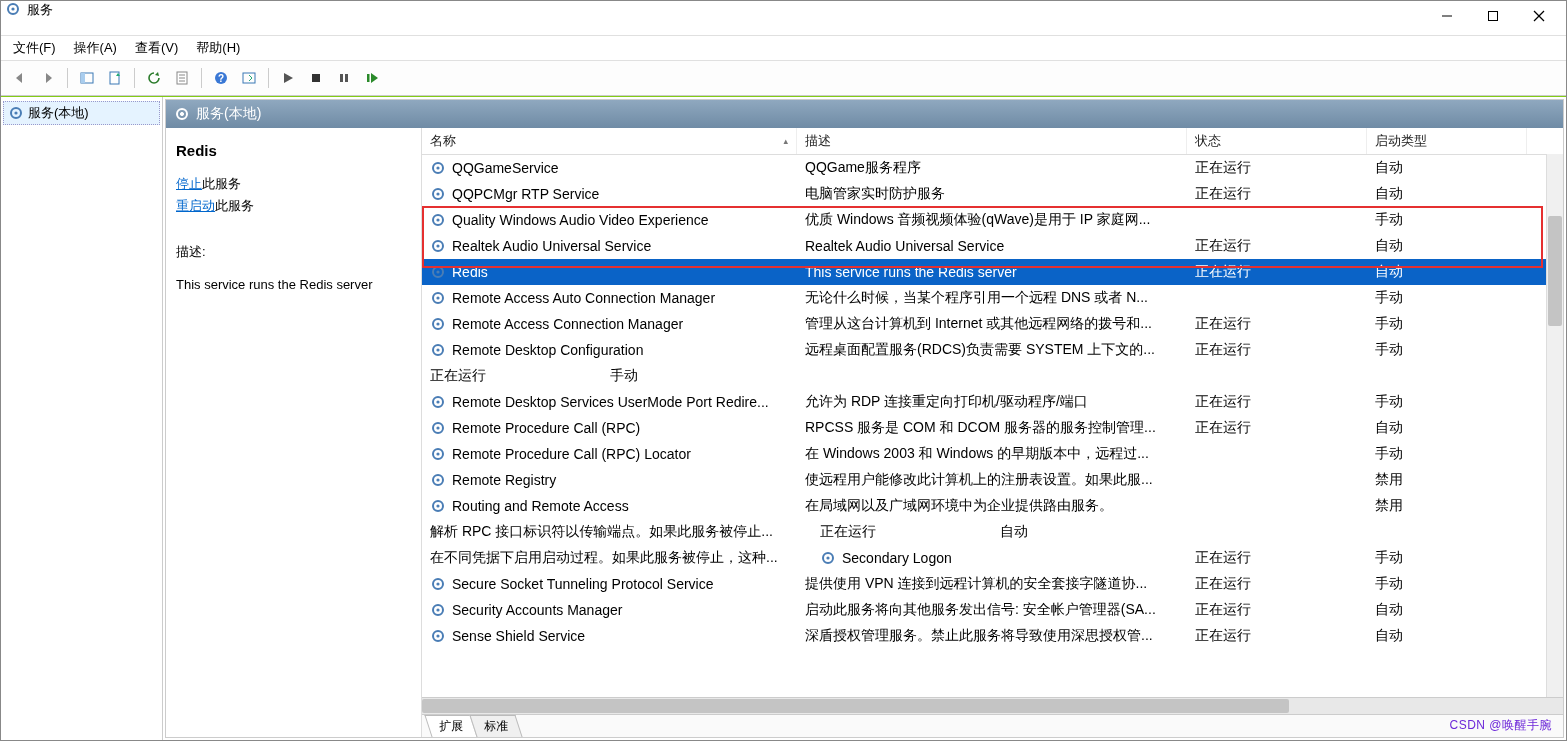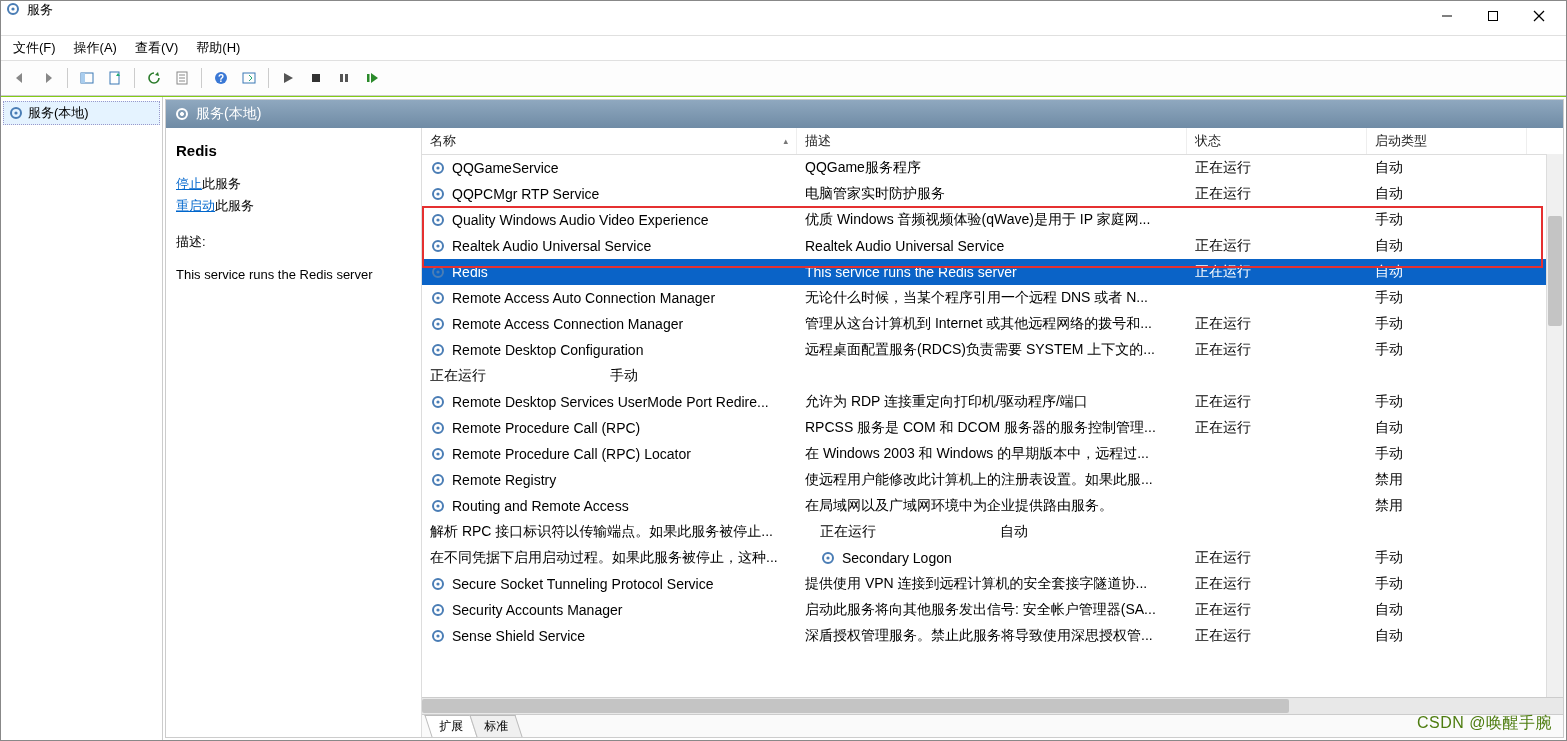--- a/index.html
+++ b/index.html
@@ -17,21 +17,21 @@
   .tsep{width:1px;height:20px;background:#ccc;margin:0 4px}
   .body{flex:1;display:flex;min-height:0;border-top:1px solid #84cc16}
   .tree{width:162px;border-right:1px solid #ccc;padding:4px 2px;box-sizing:border-box;background:#fff}
   .tree-item{display:flex;align-items:center;gap:4px;padding:2px 4px;background:#e5f3ff;border:1px dotted #99c}
   .main{flex:1;display:flex;flex-direction:column;min-width:0;border:1px solid #ccc;margin:2px;box-sizing:border-box}
   .panel-header{height:28px;background:#7a96b0;background:linear-gradient(#8fa8bf,#6f8ba5);color:#fff;display:flex;align-items:center;padding:0 8px;gap:6px;font-size:14px}
   .panel-header .gear svg circle{stroke:#fff}
   .content{flex:1;display:flex;min-height:0}
   .detail{width:256px;border-right:1px solid #ddd;padding:14px 10px;box-sizing:border-box;font-size:13px;overflow:hidden}
   .detail-title{font-weight:bold;font-size:15px;margin-bottom:14px}
-  .detail-links{margin-bottom:16px;line-height:1.7}
+  .detail-links{margin-bottom:26px;line-height:1.7}
   .detail-links a{color:#0066cc;text-decoration:underline;cursor:pointer}
   .detail-desc-label{margin-bottom:16px}
   .list-wrap{flex:1;display:flex;flex-direction:column;min-width:0;position:relative}
   .list-header{height:26px;display:flex;align-items:center;border-bottom:1px solid #ddd;font-size:13px;color:#222;background:#fff}
   .list-header .col{padding:4px 8px;border-right:1px solid #eee;box-sizing:border-box;overflow:hidden;white-space:nowrap;text-overflow:ellipsis;display:flex;align-items:center;gap:4px}
   .rows{flex:1;overflow:auto}
   .row{height:26px;display:flex;align-items:center;font-size:14px;position:relative}
   .row .col{padding:2px 8px;box-sizing:border-box;overflow:hidden;white-space:nowrap;text-overflow:ellipsis}
   .row.selected{background:#0a63c7;color:#fff}
   .c-name{width:375px;display:flex;align-items:center;gap:6px}
@@ -41,21 +41,21 @@
   .highlight-box{position:absolute;border:2px solid #e53030;pointer-events:none;left:0;right:20px;top:78px;height:58px;z-index:5}
   .gear{width:16px;height:16px;display:inline-flex;align-items:center;justify-content:center;flex:0 0 auto}
   .tabs{height:22px;display:flex;align-items:flex-end;padding-left:6px;border-top:1px solid #ccc;background:#fafafa;font-size:12px}
   .tab{padding:2px 10px;border:1px solid #bbb;border-bottom:none;margin-right:-1px;background:#f0f0f0;border-radius:0 0 0 0;transform:skewX(18deg)}
   .tab span{display:inline-block;transform:skewX(-18deg)}
   .tab.active{background:#fff}
   .hscroll{height:16px;background:#e8e8e8;border-top:1px solid #ccc;position:relative}
   .hscroll-thumb{position:absolute;left:0;top:1px;height:14px;width:76%;background:#c4c4c4;border-radius:2px}
   .vscroll{position:absolute;right:0;top:26px;bottom:38px;width:16px;background:#f0f0f0;border-left:1px solid #ddd}
   .vscroll-thumb{position:absolute;top:62px;right:1px;width:14px;height:110px;background:#c4c4c4;border-radius:2px}
-  .watermark{position:absolute;right:14px;bottom:6px;color:#4d7c0f;font-size:16px;font-family:"Microsoft YaHei",sans-serif;letter-spacing:.5px}
+  .watermark{position:absolute;right:14px;bottom:6px;color:#6d28d9;font-size:12px;font-family:"Microsoft YaHei",sans-serif;letter-spacing:.5px}
   .sort-ind{font-size:9px;color:#777;margin-left:auto}
 </style>
 </head>
 <body>
 
 <div class="window">
 
   <div class="titlebar">
     <span class="gear">
       <svg viewBox="0 0 16 16">

